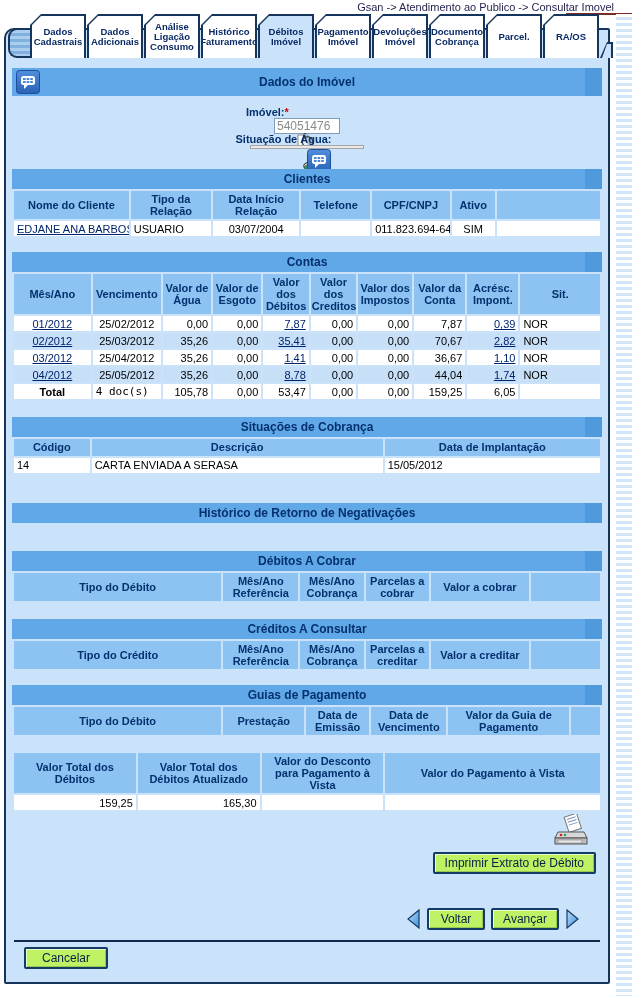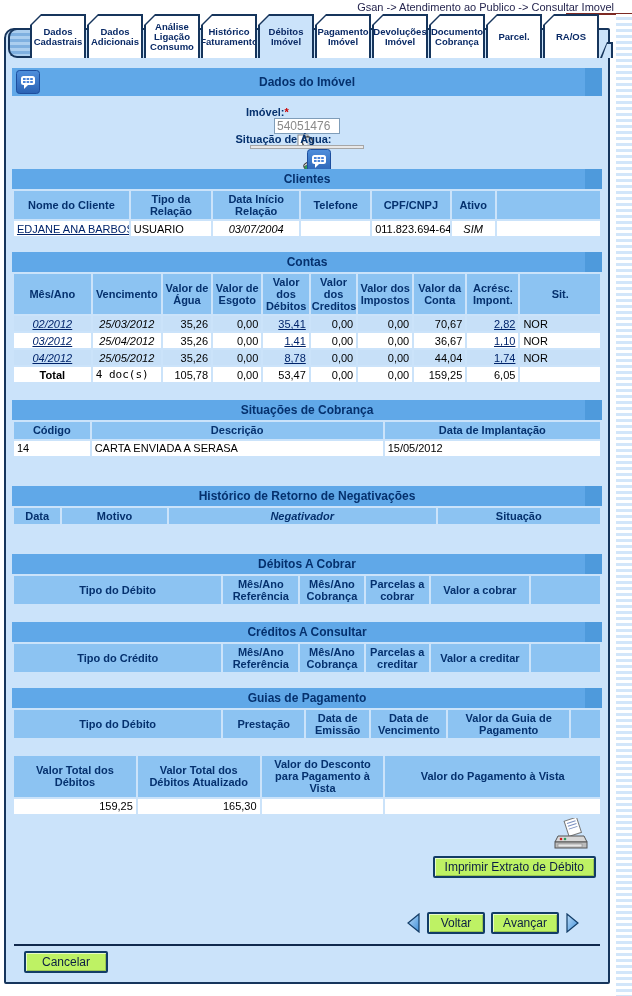--- a/index.html
+++ b/index.html
@@ -27,21 +27,21 @@
   .req{color:#cc0000;font-weight:bold;}
   .txt{width:60px;height:16px;border:1px solid #7f9db9;font-size:12px;color:#8a8a8a;padding:0 2px;font-family:"Liberation Sans",sans-serif;}
   .ro{display:inline-block;background:#e8e8e8;border:1px solid #a6a6a6;height:14px;padding:1px 3px;font-size:12px;color:#333;overflow:hidden;white-space:nowrap;}
   .chat-btn{display:inline-flex;width:24px;height:24px;cursor:pointer;}
   
   table.grid{width:100%;border-collapse:separate;border-spacing:2px;table-layout:fixed;}
   table.grid th{background:#8cc3f2;color:#05316e;font-weight:bold;font-size:11px;line-height:1.1;padding:2px 1px;vertical-align:middle;text-align:center;}
   table.grid td{background:#fff;font-size:11px;color:#000;padding:1px 3px;height:13px;vertical-align:middle;overflow:hidden;white-space:nowrap;}
   tr.altrow td{background:#c7e0f8;}
   td.r,th.r{text-align:right;}
-  td.c,th.c{text-align:center;font-style:italic;}
+  td.c,th.c{text-align:center;}
   td.l,th.l{text-align:left;padding-left:4px;}
   a.lnk{color:#00246b;text-decoration:underline;cursor:pointer;}
   td.tot-label{background:#a9d2f4;font-weight:bold;text-align:center;color:#05316e;}
   td.docs{font-family:"DejaVu Sans Mono",monospace;font-size:12px;}
   
   .btn{display:inline-block;background:#bef264;border:2px solid #123c66;border-radius:2px;color:#0b1e44;font-size:12px;font-family:"Liberation Sans",sans-serif;padding:2px 10px;cursor:pointer;box-shadow:inset 1px 1px 0 rgba(255,255,255,.65),inset -1px -1px 0 rgba(0,0,0,.18);}
   .printrow{display:flex;justify-content:flex-end;padding-right:12px;margin-top:2px;}
   .improw{display:flex;justify-content:flex-end;padding-right:6px;margin-top:4px;}
   .navrow{display:flex;justify-content:flex-end;align-items:center;gap:6px;padding-right:22px;margin-top:34px;}
   .sep{border-top:2px solid #10294d;margin:10px 2px 0 2px;}
@@ -223,20 +223,32 @@
         <th>Vencimento</th>
         <th>Valor de Água</th>
         <th>Valor de Esgoto</th>
         <th>Valor dos Débitos</th>
         <th>Valor dos Creditos</th>
         <th>Valor dos Impostos</th>
         <th>Valor da Conta</th>
         <th>Acrésc. Impont.</th>
         <th class="l">Sit.</th>
       </tr>
+      <tr>
+        <td class="c"><a class="lnk">01/2012</a></td>
+        <td class="c">25/02/2012</td>
+        <td class="r">0,00</td>
+        <td class="r">0,00</td>
+        <td class="r"><a class="lnk">7,87</a></td>
+        <td class="r">0,00</td>
+        <td class="r">0,00</td>
+        <td class="r">7,87</td>
+        <td class="r"><a class="lnk">0,39</a></td>
+        <td class="l">NOR</td>
+      </tr>
       <tr class="altrow">
         <td class="c"><a class="lnk">02/2012</a></td>
         <td class="c">25/03/2012</td>
         <td class="r">35,26</td>
         <td class="r">0,00</td>
         <td class="r"><a class="lnk">35,41</a></td>
         <td class="r">0,00</td>
         <td class="r">0,00</td>
         <td class="r">70,67</td>
         <td class="r"><a class="lnk">2,82</a></td>
@@ -304,36 +316,20 @@
         <td class="l">15/05/2012</td>
       </tr>
     </tbody>
         </table>
   </div>
 
   <div class="mt28">
     <div class="sec-title">
           <span>Histórico de Retorno de Negativações</span>
         </div>
-    <table class="grid">
-      <colgroup>
-            <col style="width:8%">
-            <col style="width:18%">
-            <col style="width:46%">
-            <col style="width:28%">
-          </colgroup>
-      <tbody>
-            <tr>
-        <th class="l">Data</th>
-        <th class="l">Motivo</th>
-        <th class="c">Negativador</th>
-        <th class="l">Situação</th>
-      </tr>
-    </tbody>
-        </table>
   </div>
 
   <div class="mt28">
     <div class="sec-title">
           <span>Débitos A Cobrar</span>
         </div>
     <table class="grid">
       <colgroup>
             <col style="width:36%">
             <col style="width:13%">

